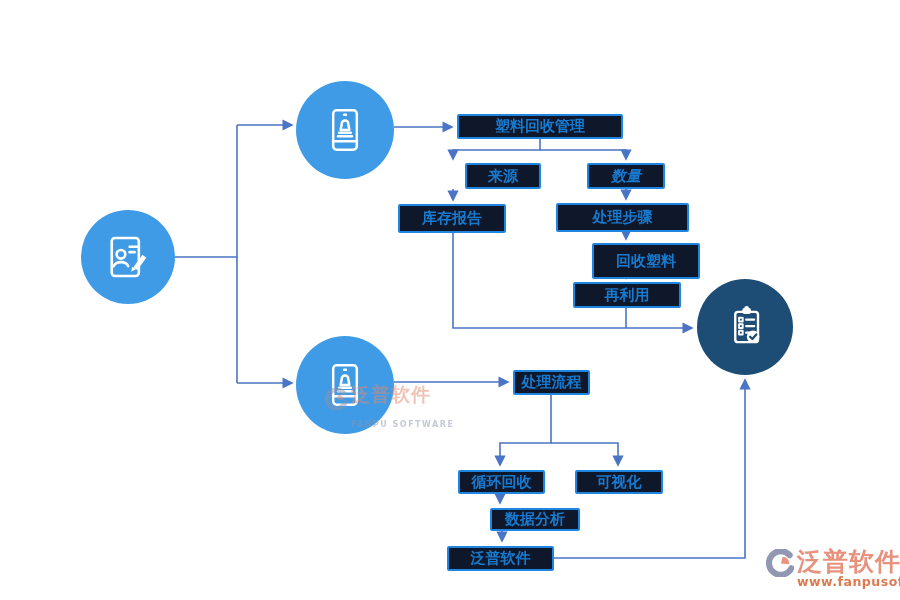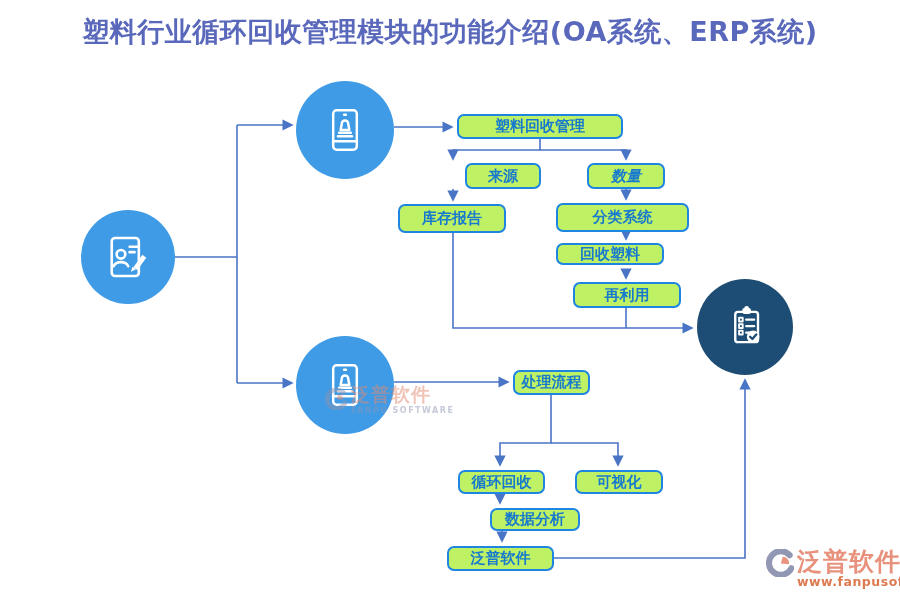--- a/index.html
+++ b/index.html
@@ -2,45 +2,44 @@
 <html><head>
 <meta charset="utf-8">
 <style>
   html,body{margin:0;padding:0;background:#ffffff;}
   .canvas{position:relative;width:900px;height:600px;background:#ffffff;overflow:hidden;
           font-family:"DejaVu Sans","Liberation Sans",sans-serif;}
   .page-title{position:absolute;left:0;top:14px;width:900px;text-align:center;
           font-size:27px;font-weight:bold;letter-spacing:0.5px;}
   .edge-layer{position:absolute;left:0;top:0;width:900px;height:600px;}
   .edge-layer polyline{fill:none;stroke:#4a74c6;stroke-width:1.6px;}
-  .flow-node{position:absolute;box-sizing:border-box;border:2px solid #1e86e0;border-radius:7px;
-          background:#bef264;color:#187ace;font-weight:bold;font-size:15px;
+  .flow-node{position:absolute;box-sizing:border-box;border:2px solid #1e86e0;border-radius:2px;
+          background:#0f172a;color:#187ace;font-weight:bold;font-size:15px;
           display:flex;align-items:center;justify-content:center;white-space:nowrap;}
   .circle{position:absolute;border-radius:50%;display:flex;align-items:center;justify-content:center;}
   .c-left{left:81px;top:210px;width:94px;height:94px;}
   .c-top{left:296px;top:81px;width:98px;height:98px;}
   .c-bottom{left:296px;top:336px;width:98px;height:98px;}
   .c-right{left:697px;top:279px;width:96px;height:96px;}
   .circle svg{display:block;}
   .watermark{position:absolute;left:325px;top:385px;display:flex;align-items:flex-start;opacity:0.5;}
   .watermark .wm-mark{margin-top:3px;}
   .wm-texts{margin-left:4px;line-height:1;}
   .wm-cn{font-size:19px;font-weight:bold;color:#e08a72;letter-spacing:1px;}
-  .wm-en{font-size:8px;color:#8d94b0;letter-spacing:1.5px;margin-top:3px;font-weight:bold;}
+  .wm-en{font-size:8px;color:#8d94b0;letter-spacing:1.5px;margin-top:17px;font-weight:bold;}
   .footer-logo{position:absolute;left:766px;top:549px;display:flex;align-items:flex-start;}
   .fl-texts{margin-left:3px;line-height:1;}
   .fl-cn{font-size:25px;font-weight:bold;color:#e8917c;letter-spacing:1px;}
   .fl-url{font-size:12.5px;font-weight:bold;color:#dd7a50;letter-spacing:0.5px;margin-top:2px;}
 </style>
 </head>
 <body>
 
 <div class="canvas">
 
-  <div class="page-title" style="color: rgb(89, 104, 187);">塑料行业循环回收管理模块的功能介绍(OA系统、ERP系统)</div>
 
   <svg class="edge-layer" width="900" height="600">
     <defs>
       <marker id="arrow" viewBox="0 0 10 10" refX="8.5" refY="5" markerWidth="7" markerHeight="7" orient="auto-start-reverse">
         <path d="M0 0 L10 5 L0 10 z" fill="#4a74c6"></path>
       </marker>
     </defs>
     <g>
         <polyline points="175,257 237,257"></polyline>
         <polyline points="237,125 237,383"></polyline>
@@ -62,22 +61,22 @@
         <polyline points="502,531 502,541" marker-end="url(#arrow)"></polyline>
         <polyline points="553,558 745,558 745,380" marker-end="url(#arrow)"></polyline>
       </g>
   </svg>
 
   <div>
       <div class="flow-node" style="left: 457px; top: 114px; width: 166px; height: 25px;">塑料回收管理</div>
       <div class="flow-node" style="left: 417px; top: 163px; width: 76px; height: 26px; margin-left: 48px;">来源</div>
       <div class="flow-node" style="left: 587px; top: 163px; width: 78px; height: 26px; font-style: italic;">数量</div>
       <div class="flow-node" style="left: 398px; top: 204px; width: 108px; height: 29px;">库存报告</div>
-      <div class="flow-node" style="left: 556px; top: 203px; width: 133px; height: 29px;">分类系统</div>
-      <div class="flow-node" style="left: 556px; top: 243px; width: 108px; height: 22px; text-align: center;">回收塑料</div>
+      <div class="flow-node" style="left: 556px; top: 203px; width: 133px; height: 29px;">处理步骤</div>
+      <div class="flow-node" style="left: 592px; top: 243px; width: 108px; height: 36px; text-align: center;">回收塑料</div>
       <div class="flow-node" style="left: 573px; top: 282px; width: 108px; height: 26px;">再利用</div>
       <div class="flow-node" style="left: 513px; top: 370px; width: 77px; height: 25px;">处理流程</div>
       <div class="flow-node" style="left: 458px; top: 470px; width: 87px; height: 24px;">循环回收</div>
       <div class="flow-node" style="left: 575px; top: 470px; width: 88px; height: 24px;">可视化</div>
       <div class="flow-node" style="left: 458px; top: 508px; width: 90px; height: 23px; margin-left: 32px;">数据分析</div>
       <div class="flow-node" style="left: 447px; top: 546px; width: 107px; height: 25px;">泛普软件</div>
     </div>
 
   <div class="circle c-left" style="background: rgb(63, 155, 229);">
     <span>

